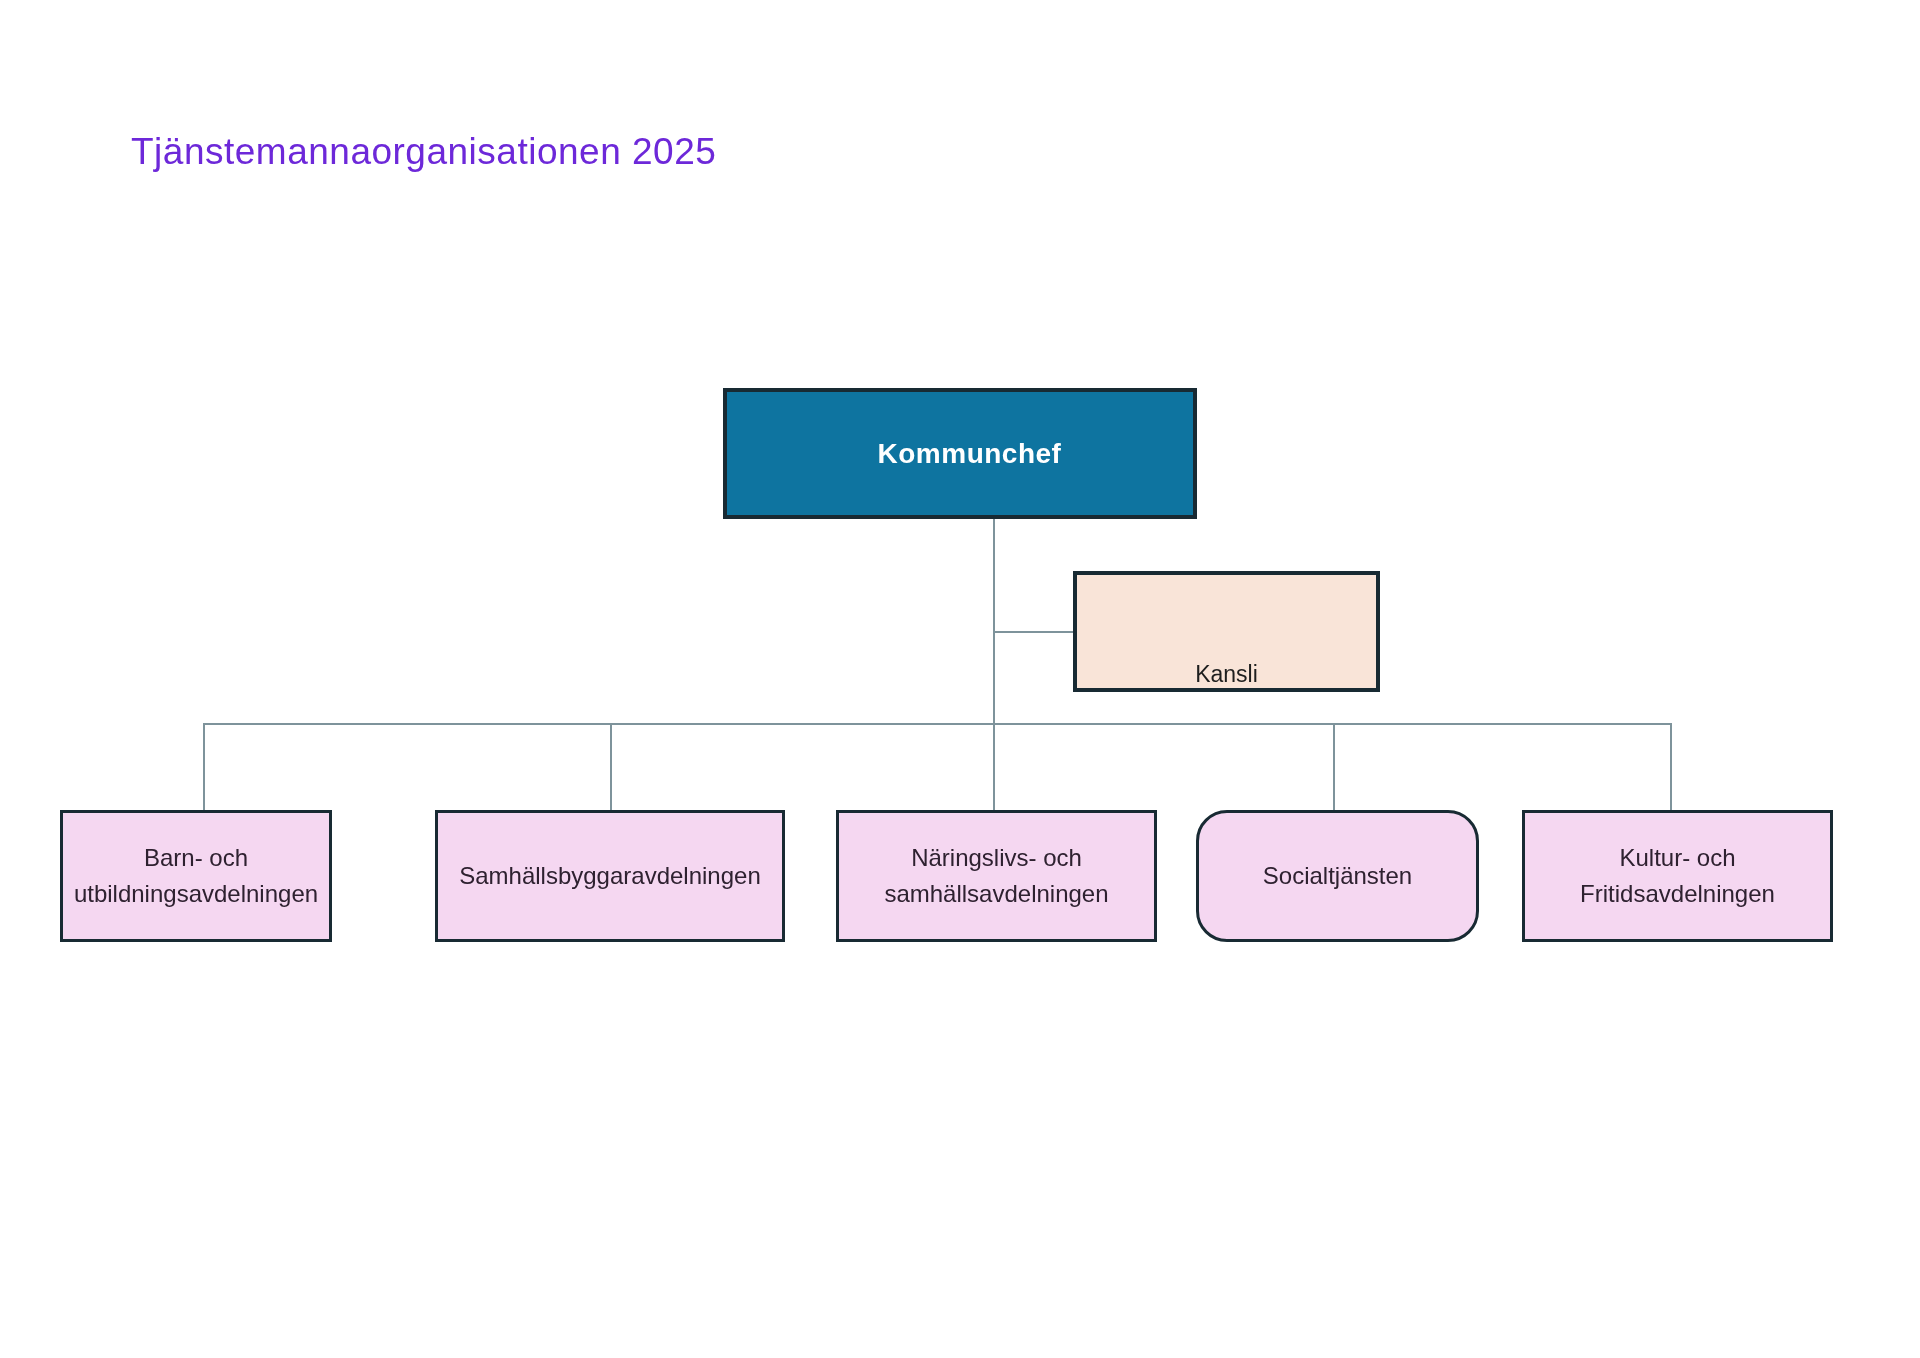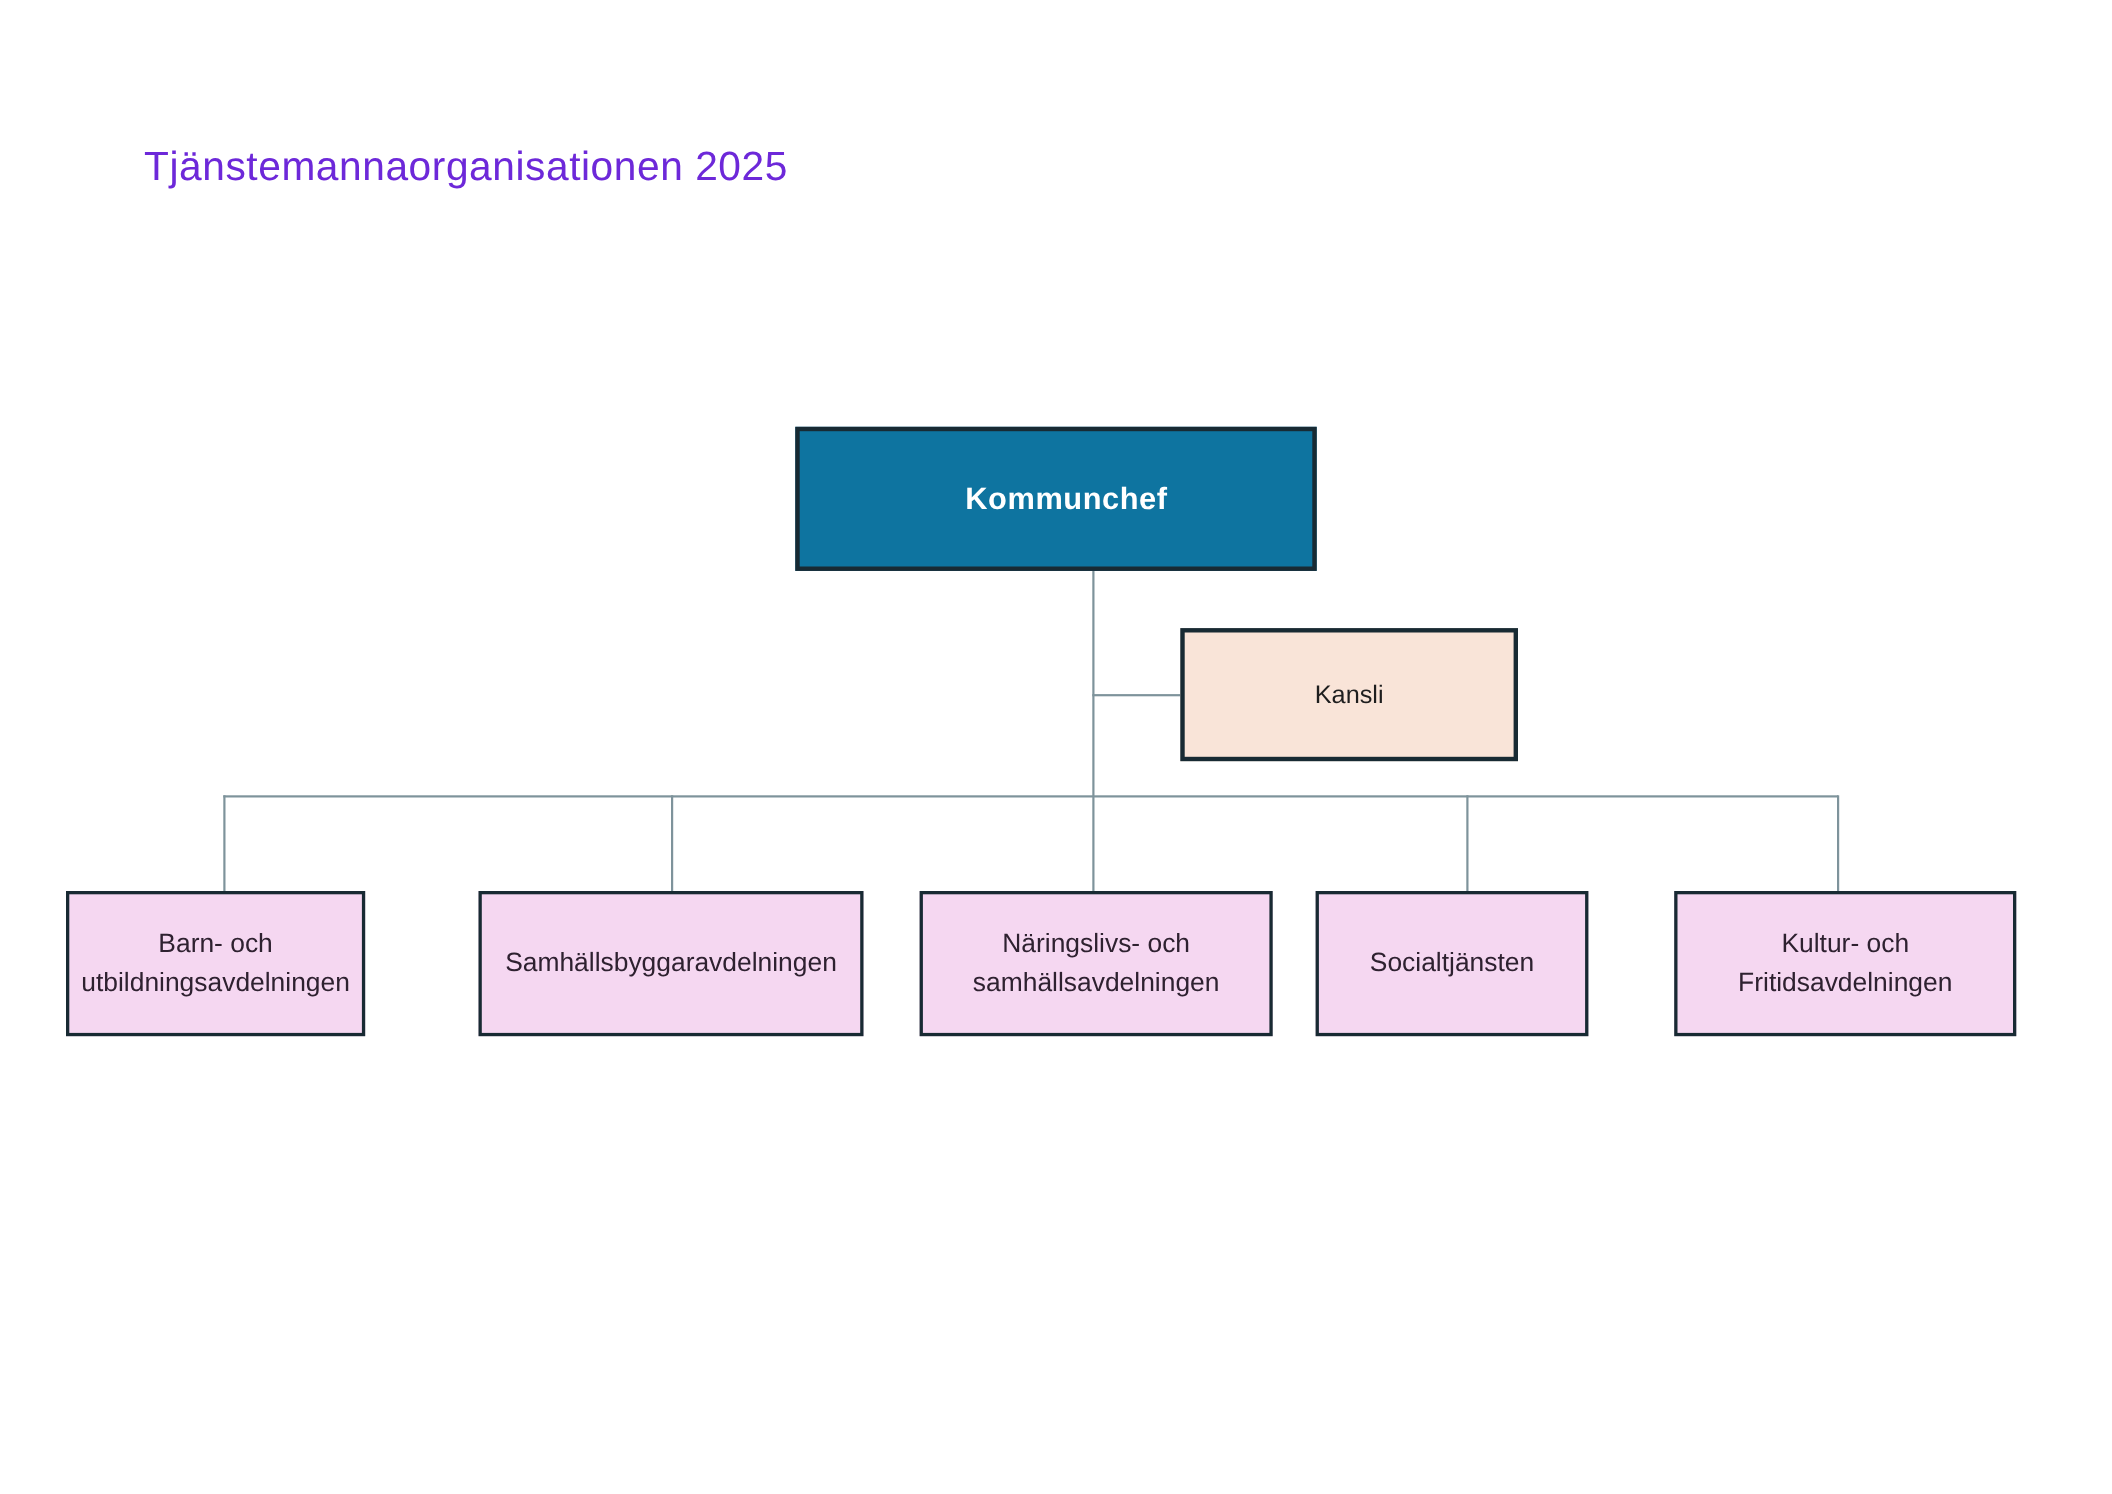--- a/index.html
+++ b/index.html
@@ -57,33 +57,34 @@
     font-weight: 700;
     letter-spacing: 0.5px;
     padding-left: 19px;
   }
   .node-staff {
     left: 1073px; top: 571px; width: 307px; height: 121px;
     background: #f9e4d8;
     border: 4px solid #182a33;
     color: #1e1e1e;
     font-size: 23px;
+    align-items: flex-end;
   }
   .node-dept {
     top: 810px; height: 132px;
     background: #f5d7f1;
     border: 3px solid #182a33;
     color: #2e2130;
     font-size: 24px;
     line-height: 36px;
   }
   .dept-1 { left: 60px;   width: 272px; }
   .dept-2 { left: 435px;  width: 350px; }
   .dept-3 { left: 836px;  width: 321px; }
-  .dept-4 { left: 1196px; width: 248px; }
+  .dept-4 { left: 1196px; width: 283px; border-radius: 31px; }
   .dept-5 { left: 1522px; width: 311px; }
 </style>
 </head>
 <body>
 
 <div class="stage">
 
   <h1 class="page-title">Tjänstemannaorganisationen 2025</h1>
 
   <div class="connector conn-root-vertical"></div>

